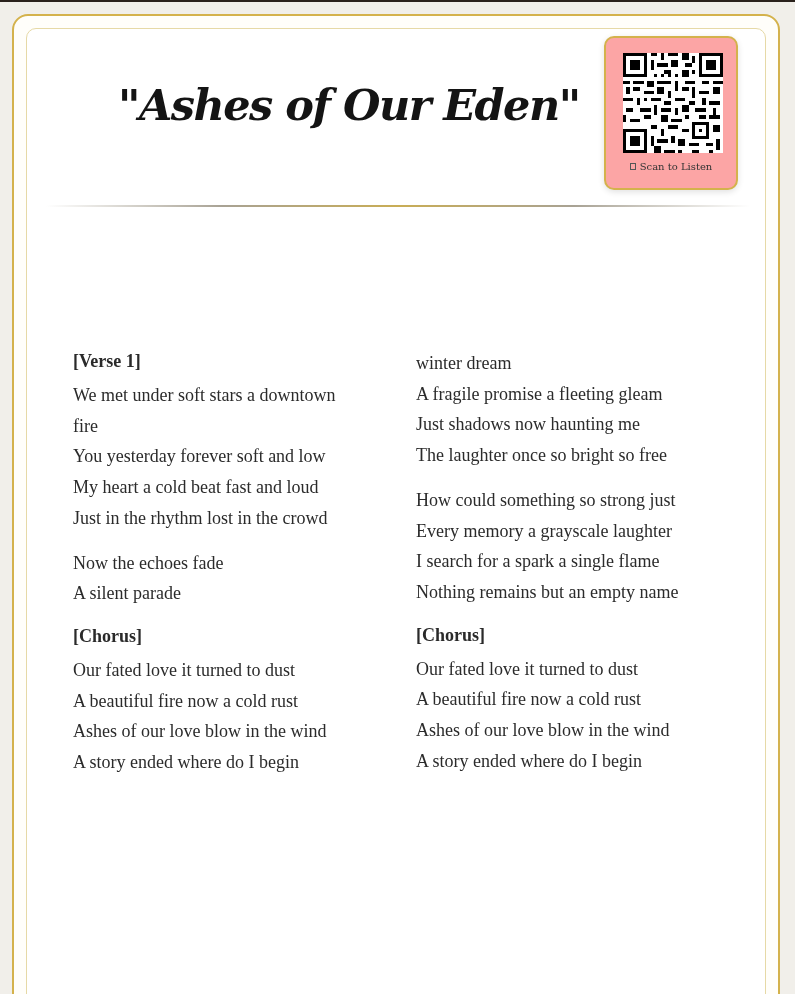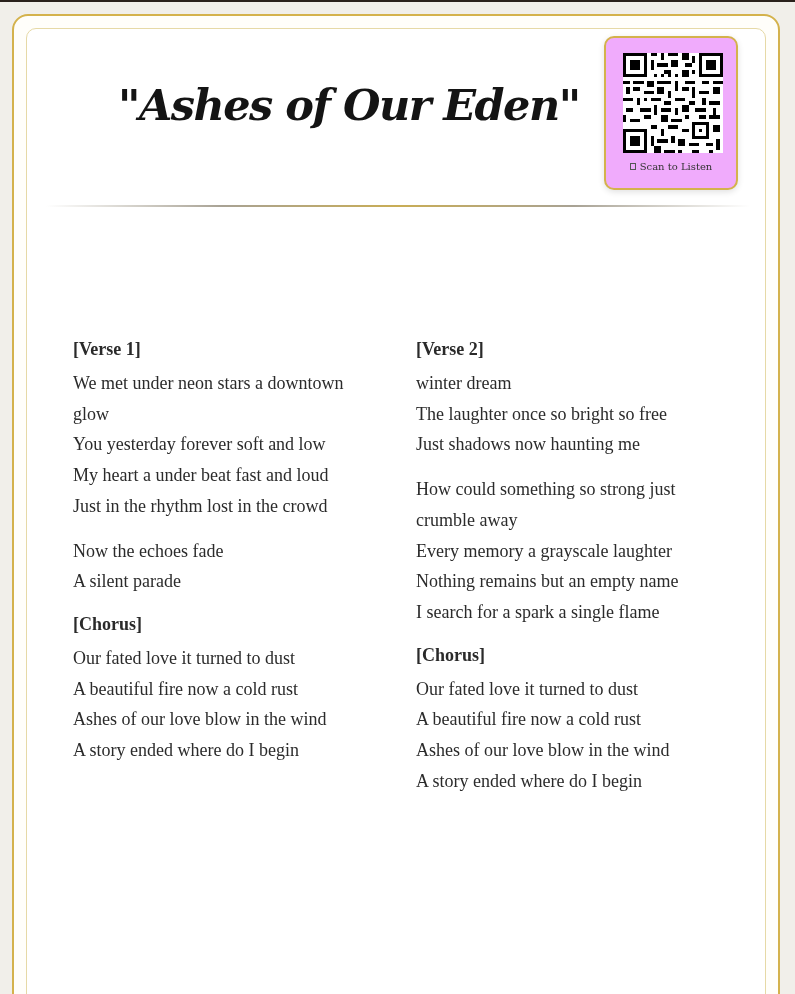--- a/index.html
+++ b/index.html
@@ -50,21 +50,21 @@
       left: 46px; top: 205px;
       width: 704px; height: 2px;
       background: linear-gradient(to right, rgba(160,160,160,0) 0%, #a8a294 25%, #c9ad55 50%, #a8a294 75%, rgba(160,160,160,0) 100%);
     }
     .qr-card {
       position: absolute;
       left: 604px; top: 36px;
       width: 134px; height: 154px;
       border: 2px solid #d4b24c;
       border-radius: 10px;
-      background: #f0abfc;
+      background: #fca5a5;
       box-shadow: 0 2px 6px rgba(0,0,0,0.12);
     }
     .qr-code {
       position: absolute;
       left: 17px; top: 15px;
       width: 100px; height: 100px;
       background: #fff;
     }
     .qr-code svg { display: block; width: 100px; height: 100px; }
     .qr-caption {
@@ -78,21 +78,21 @@
     }
     .qr-caption .box-glyph {
       display: inline-block;
       width: 6px; height: 7px;
       border: 1px solid #555;
       margin-right: 4px;
       vertical-align: -0px;
     }
     .col {
       position: absolute;
-      top: 336px;
+      top: 348px;
       width: 320px;
     }
     .col-left { left: 73px; }
     .col-right { left: 416px; }
     .section { margin-bottom: 14px; }
     .section-label {
       font-family: "Liberation Serif", serif;
       font-weight: bold;
       font-size: 18px;
       color: #2a2a2a;
@@ -218,52 +218,51 @@
   <div class="qr-caption">
     <span class="box-glyph"></span><span>Scan to Listen</span>
   </div>
 </div>
 
 <div class="divider"></div>
 
 <div class="col col-left">
   <div class="section">
     <div class="section-label">[Verse 1]</div>
-    <div class="line">We met under neon stars a downtown</div>
-    <div class="line">glow</div>
+    <div class="line">We met under soft stars a downtown</div>
+    <div class="line">fire</div>
     <div class="line">You yesterday forever soft and low</div>
-    <div class="line">My heart a under beat fast and loud</div>
+    <div class="line">My heart a cold beat fast and loud</div>
     <div class="line">Just in the rhythm lost in the crowd</div>
   </div>
   <div class="section">
     <div class="line">Now the echoes fade</div>
     <div class="line">A silent parade</div>
   </div>
   <div class="section">
     <div class="section-label">[Chorus]</div>
     <div class="line">Our fated love it turned to dust</div>
     <div class="line">A beautiful fire now a cold rust</div>
     <div class="line">Ashes of our love blow in the wind</div>
     <div class="line">A story ended where do I begin</div>
   </div>
 </div>
 
 <div class="col col-right">
   <div class="section">
-    <div class="section-label">[Verse 2]</div>
     <div class="line">winter dream</div>
+    <div class="line">A fragile promise a fleeting gleam</div>
+    <div class="line">Just shadows now haunting me</div>
     <div class="line">The laughter once so bright so free</div>
-    <div class="line">Just shadows now haunting me</div>
   </div>
   <div class="section">
     <div class="line">How could something so strong just</div>
-    <div class="line">crumble away</div>
     <div class="line">Every memory a grayscale laughter</div>
+    <div class="line">I search for a spark a single flame</div>
     <div class="line">Nothing remains but an empty name</div>
-    <div class="line">I search for a spark a single flame</div>
   </div>
   <div class="section">
     <div class="section-label">[Chorus]</div>
     <div class="line">Our fated love it turned to dust</div>
     <div class="line">A beautiful fire now a cold rust</div>
     <div class="line">Ashes of our love blow in the wind</div>
     <div class="line">A story ended where do I begin</div>
   </div>
 </div>
 

